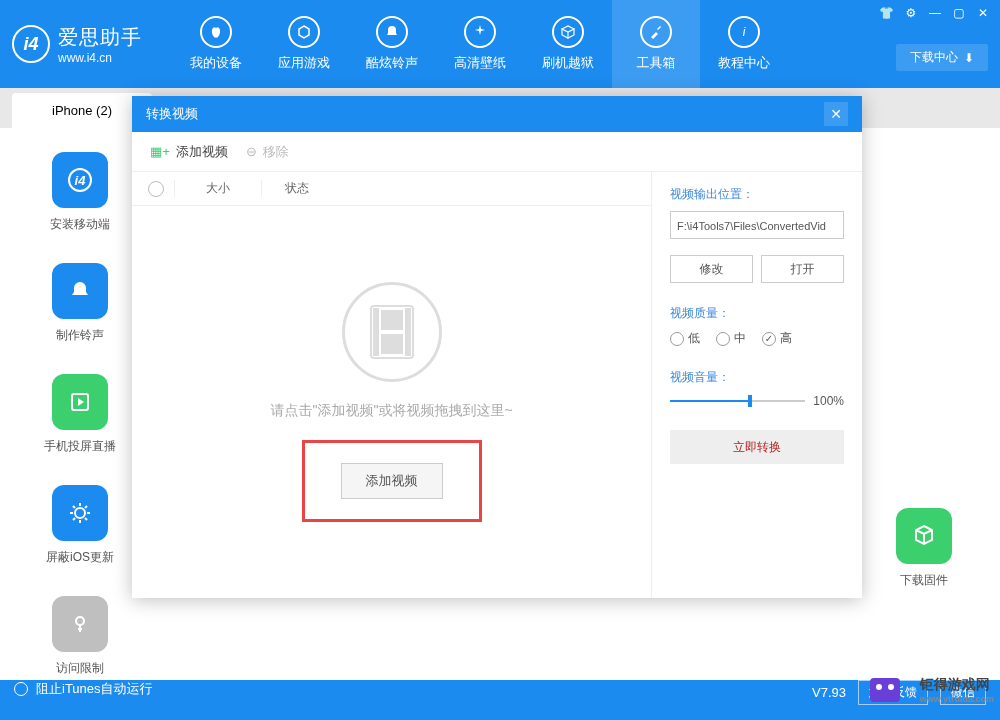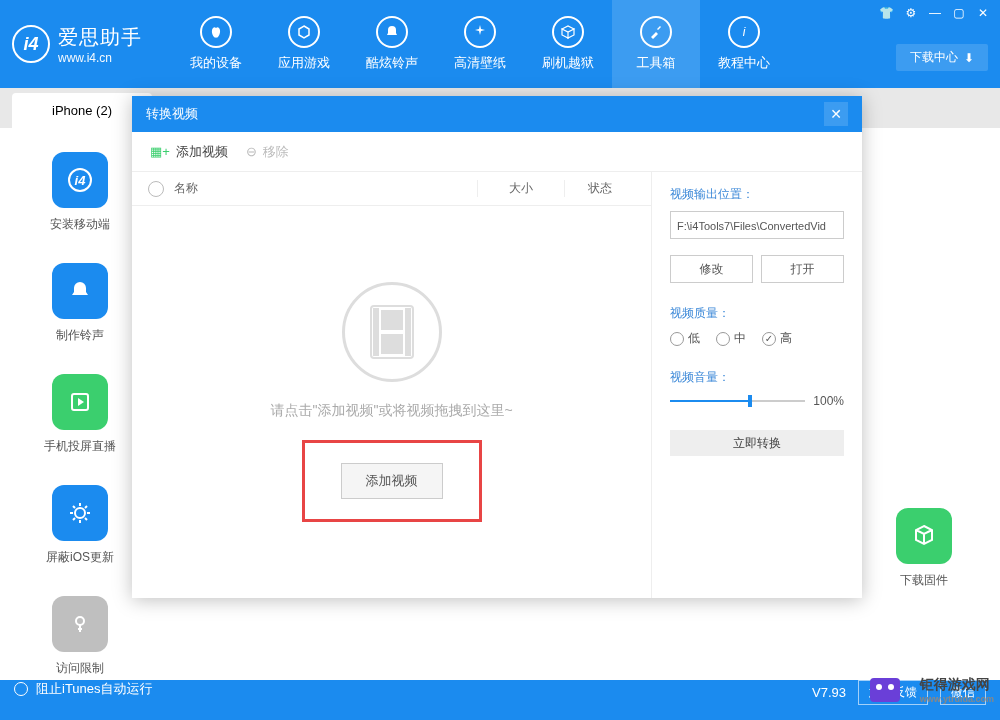--- a/index.html
+++ b/index.html
@@ -68,21 +68,21 @@
 .sp-btns { display: flex; gap: 8px; }
 .sp-btn { flex: 1; height: 28px; border: 1px solid #ccc; background: #fff; font-size: 12px; cursor: pointer; display: flex; align-items: center; justify-content: center; }
 .sp-radios { display: flex; gap: 16px; }
 .sp-radio { display: flex; align-items: center; gap: 4px; cursor: pointer; }
 .sp-radio-circle { width: 14px; height: 14px; border: 1.5px solid #999; border-radius: 50%; display: flex; align-items: center; justify-content: center; }
 .sp-radio.checked .sp-radio-circle::after { content: "✓"; font-size: 10px; color: #555; }
 .sp-slider { display: flex; align-items: center; gap: 8px; }
 .sp-track { flex: 1; height: 2px; background: #ccc; position: relative; }
 .sp-fill { position: absolute; left: 0; top: 0; bottom: 0; width: 58%; background: #1b8bef; }
 .sp-thumb { position: absolute; left: 58%; top: -5px; width: 4px; height: 12px; background: #1b8bef; }
-.sp-convert { width: 100%; height: 26px; background: #eee; color: #404040; display: flex; align-items: center; justify-content: center; cursor: pointer; }
+.sp-convert { width: 100%; height: 34px; background: #eee; color: #b91c1c; display: flex; align-items: center; justify-content: center; cursor: pointer; }
 
 
 .watermark { position: absolute; right: 6px; bottom: 16px; display: flex; align-items: center; gap: 20px; color: #444; font-size: 13px; font-weight: bold; }
 .wm-icon { width: 30px; height: 24px; background: #6a3fd8; border-radius: 4px; position: relative; }
 .wm-icon::before, .wm-icon::after { content: ""; position: absolute; width: 6px; height: 6px; background: #fff; border-radius: 50%; top: 6px; }
 .wm-icon::before { left: 6px; }
 .wm-icon::after { right: 6px; }
 .wm-text .line1 { font-size: 14px; }
 .wm-text .line2 { font-size: 9px; color: #888; }
 </style>
@@ -243,21 +243,20 @@
       </div>
     <div class="tb-item disabled">
         <span>⊖</span>
         <span>移除</span>
       </div>
   </div>
   <div class="modal-body">
     <div class="list-pane">
       <div class="list-header">
         <div class="lh-check"></div>
-        <div class="lh-name">名称</div>
         <div class="lh-size">大小</div>
         <div class="lh-status">状态</div>
       </div>
       <div class="drop-zone">
         <div class="dz-icon">
           <svg width="50" height="56" viewBox="0 0 50 56" fill="#ddd">
               <rect x="4" y="2" width="42" height="52" rx="3" fill="none" stroke="#ddd" stroke-width="2"></rect>
               <rect x="6" y="4" width="6" height="48" fill="#ddd"></rect>
               <rect x="38" y="4" width="6" height="48" fill="#ddd"></rect>
               <rect x="14" y="6" width="22" height="20" fill="#ddd"></rect>

